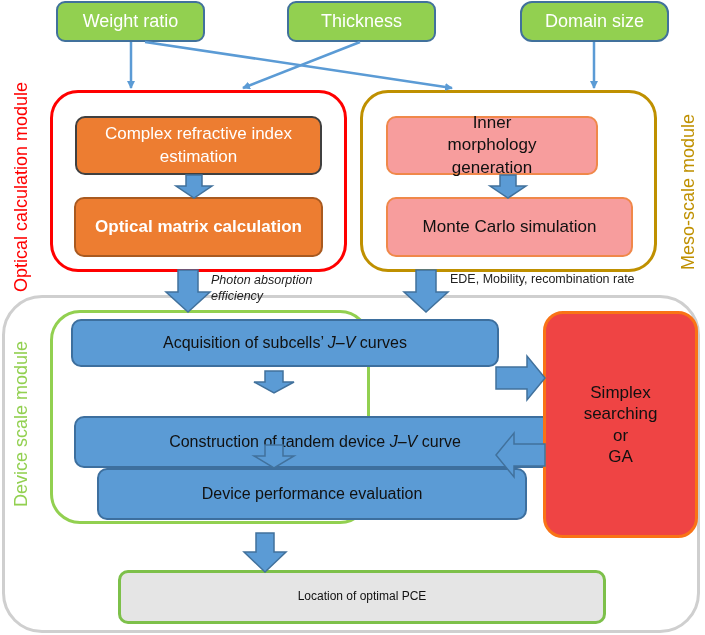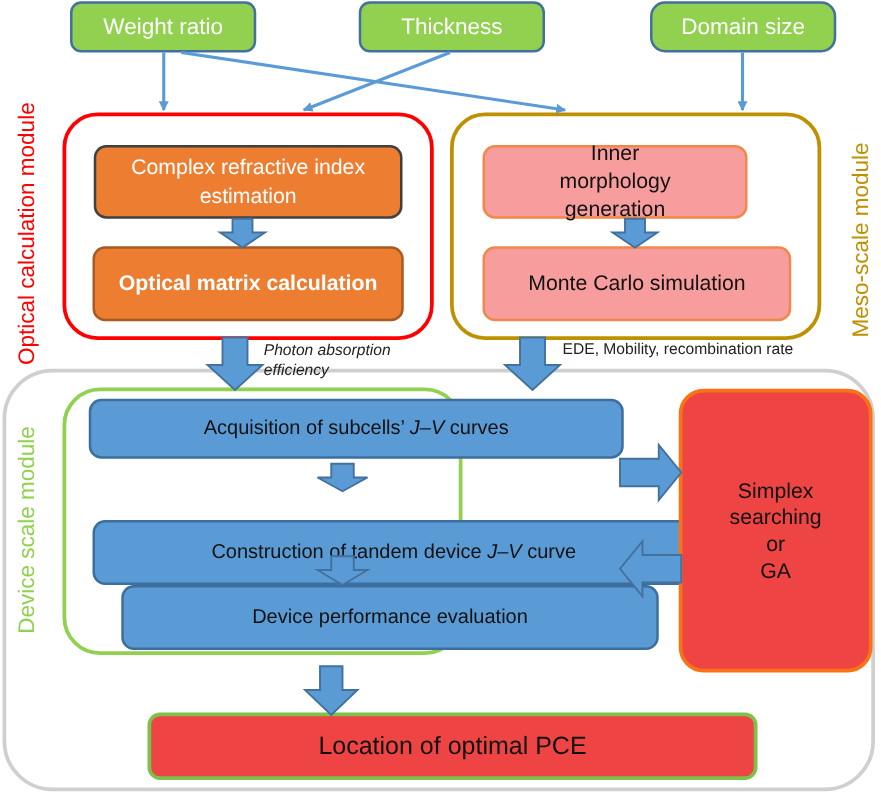--- a/index.html
+++ b/index.html
@@ -11,21 +11,21 @@
     }
     .module-frame { border-radius: 28px; background: transparent; }
     .box {
       border-radius: 10px; display: flex; align-items: center; justify-content: center;
       text-align: center; font-size: 17px; line-height: 1.3;
     }
     .orange { background: #ed7d31; border: 2px solid #404040; color: #ffffff; }
     .orange.dark { border: 2px solid #a95a20; }
     .pink { background: #f79d9d; border: 2px solid #f0884a; color: #111111; }
     .blue { background: #5b9bd5; border: 2px solid #3d6f9e; color: #111111; font-size: 16px; }
-    .green-result { background: #ef4444; border: 3px solid #7dc04a; color: #111111; font-size: 20px; }
+    .green-result { background: #e5e5e5; border: 3px solid #7dc04a; color: #111111; font-size: 12px; }
     .gray-box { background: #ef4444; border: 3px solid #f97316; border-radius: 20px; color: #111111; font-size: 17px; line-height: 1.25; }
     .vlabel {
       position: absolute; white-space: nowrap; font-size: 18px;
       transform-origin: left top; transform: rotate(-90deg);
     }
     .note { position: absolute; font-size: 12.5px; color: #222222; line-height: 1.25; }
     svg.overlay { position: absolute; left: 0; top: 0; }
     i.ital { font-style: italic; }
   </style>
 </head>

